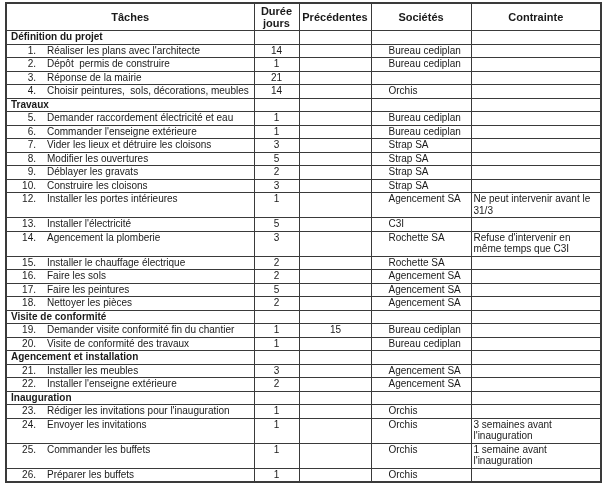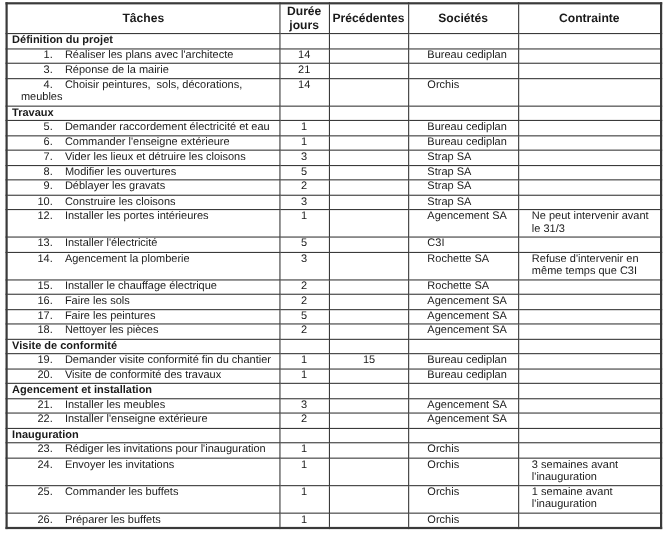--- a/index.html
+++ b/index.html
@@ -48,21 +48,21 @@
   }
   tr.section-row td{
     height:13px;
   }
   td.section-title{
     font-weight:bold;
     padding-left:4px;
     white-space:nowrap;
   }
   td.task-cell{
-    padding-left:12px;
+    padding-left:0;
     white-space:nowrap;
   }
   .task-num{
     display:inline-block;
     width:29px;
     text-align:right;
     margin-right:11px;
   }
   .task-text{
     white-space:pre-wrap;
@@ -74,21 +74,21 @@
     text-align:center;
     padding-left:4px;
   }
   td.company{
     text-align:left;
     padding-left:17px;
     white-space:nowrap;
   }
   td.constraint{
     text-align:left;
-    padding-left:12px;
+    padding-left:2px;
   }
 </style>
 </head>
 <body>
 
 <div class="page">
   <table class="task-table">
     <colgroup>
       <col class="c-task">
       <col class="c-duree">
@@ -114,20 +114,27 @@
           <td></td>
         </tr>
         <tr>
           <td class="task-cell"><span class="task-num">1.</span><span class="task-text">Réaliser les plans avec l'architecte</span></td>
           <td class="duration">14</td>
           <td class="predecessors"></td>
           <td class="company">Bureau cediplan</td>
           <td class="constraint"></td>
         </tr>
         <tr>
+          <td class="task-cell"><span class="task-num">2.</span><span class="task-text">Dépôt  permis de construire</span></td>
+          <td class="duration">1</td>
+          <td class="predecessors"></td>
+          <td class="company">Bureau cediplan</td>
+          <td class="constraint"></td>
+        </tr>
+        <tr>
           <td class="task-cell"><span class="task-num">3.</span><span class="task-text">Réponse de la mairie</span></td>
           <td class="duration">21</td>
           <td class="predecessors"></td>
           <td class="company"></td>
           <td class="constraint"></td>
         </tr>
         <tr>
           <td class="task-cell"><span class="task-num">4.</span><span class="task-text">Choisir peintures,  sols, décorations, meubles</span></td>
           <td class="duration">14</td>
           <td class="predecessors"></td>

